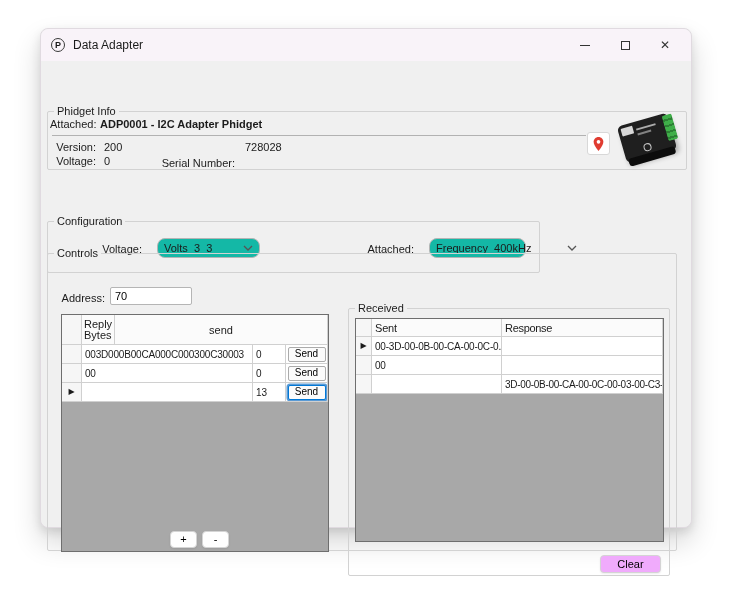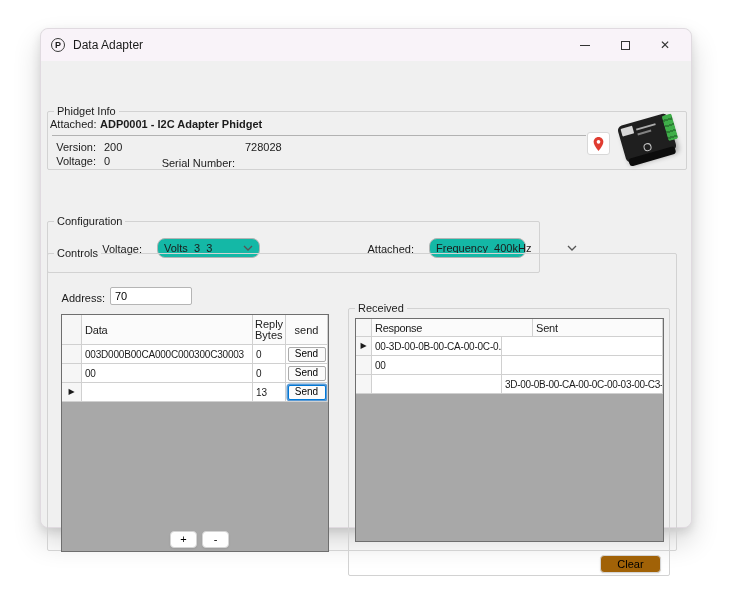--- a/index.html
+++ b/index.html
@@ -87,21 +87,21 @@
   .address-input { position:absolute; left:62px; top:33px; width:82px; height:18px;
     border:1px solid #b5b5b5; border-radius:2px; background:#fff; font-size:11px;
     font-family:"Liberation Sans", sans-serif; padding:0 4px; }
 
   .small-btn { position:absolute; width:27px; height:17px; background:#fefefe;
     border:1px solid #d4d4d4; border-radius:4px; font-size:11px; line-height:1;
     box-shadow:0 1px 2px rgba(0,0,0,.08); padding:0; }
   .plus-btn { left:122px; top:277px; }
   .minus-btn { left:154px; top:277px; }
   .clear-btn { position:absolute; left:251px; top:246px; width:61px; height:18px;
-    background:#a16207; border:1px solid #d4d4d4; border-radius:4px; font-size:11px;
+    background:#f0abfc; border:1px solid #d4d4d4; border-radius:4px; font-size:11px;
     box-shadow:0 1px 2px rgba(0,0,0,.08); padding:0; }
 
   
   .grid { position:absolute; border:1px solid #6e6e6e; background:var(--grid-empty-bg,#a8a8a8);
     display:flex; flex-direction:column; overflow:hidden; }
   .data-grid { left:13px; top:60px; width:268px; height:238px; }
   .recv-grid { left:6px; top:9px; width:309px; height:224px; }
   .g-row { display:flex; flex:0 0 auto; background:#fff; }
   .g-cell { border-right:1px solid #d0d0d0; border-bottom:1px solid #d0d0d0;
     font-size:10px; overflow:hidden; white-space:nowrap; display:flex; align-items:center;
@@ -210,21 +210,20 @@
       </div>
 
       <div class="group controls-group">
         <span class="group-label">Controls</span>
         <span class="lbl r-lbl address-lbl">Address:</span>
         <input class="address-input" value="70" style="">
 
         <div class="grid data-grid">
           <div class="g-row g-header">
             <div class="g-cell sel"></div>
-            <div class="g-cell c-data">Data</div>
             <div class="g-cell c-reply">Reply Bytes</div>
             <div class="g-cell c-send">send</div>
           </div>
           <div class="g-row g-body-row">
             <div class="g-cell sel"></div>
             <div class="g-cell c-data">003D000B00CA000C000300C30003</div>
             <div class="g-cell c-reply">0</div>
             <div class="g-cell c-send">
                 <button class="send-btn">Send</button>
               </div>
@@ -248,22 +247,22 @@
               </div>
           </div>
           <div class="g-fill"></div>
         </div>
 
         <div class="group received-group">
           <span class="group-label">Received</span>
           <div class="grid recv-grid">
             <div class="g-row g-header">
               <div class="g-cell sel"></div>
+              <div class="g-cell c-sent">Sent</div>
               <div class="g-cell c-resp">Response</div>
-              <div class="g-cell c-sent">Sent</div>
             </div>
             <div class="g-row g-body-row">
               <div class="g-cell sel">
                   <span class="row-arrow">▶</span>
                 </div>
               <div class="g-cell c-sent">00-3D-00-0B-00-CA-00-0C-0...</div>
               <div class="g-cell c-resp"></div>
             </div>
             <div class="g-row g-body-row">
               <div class="g-cell sel"></div>

